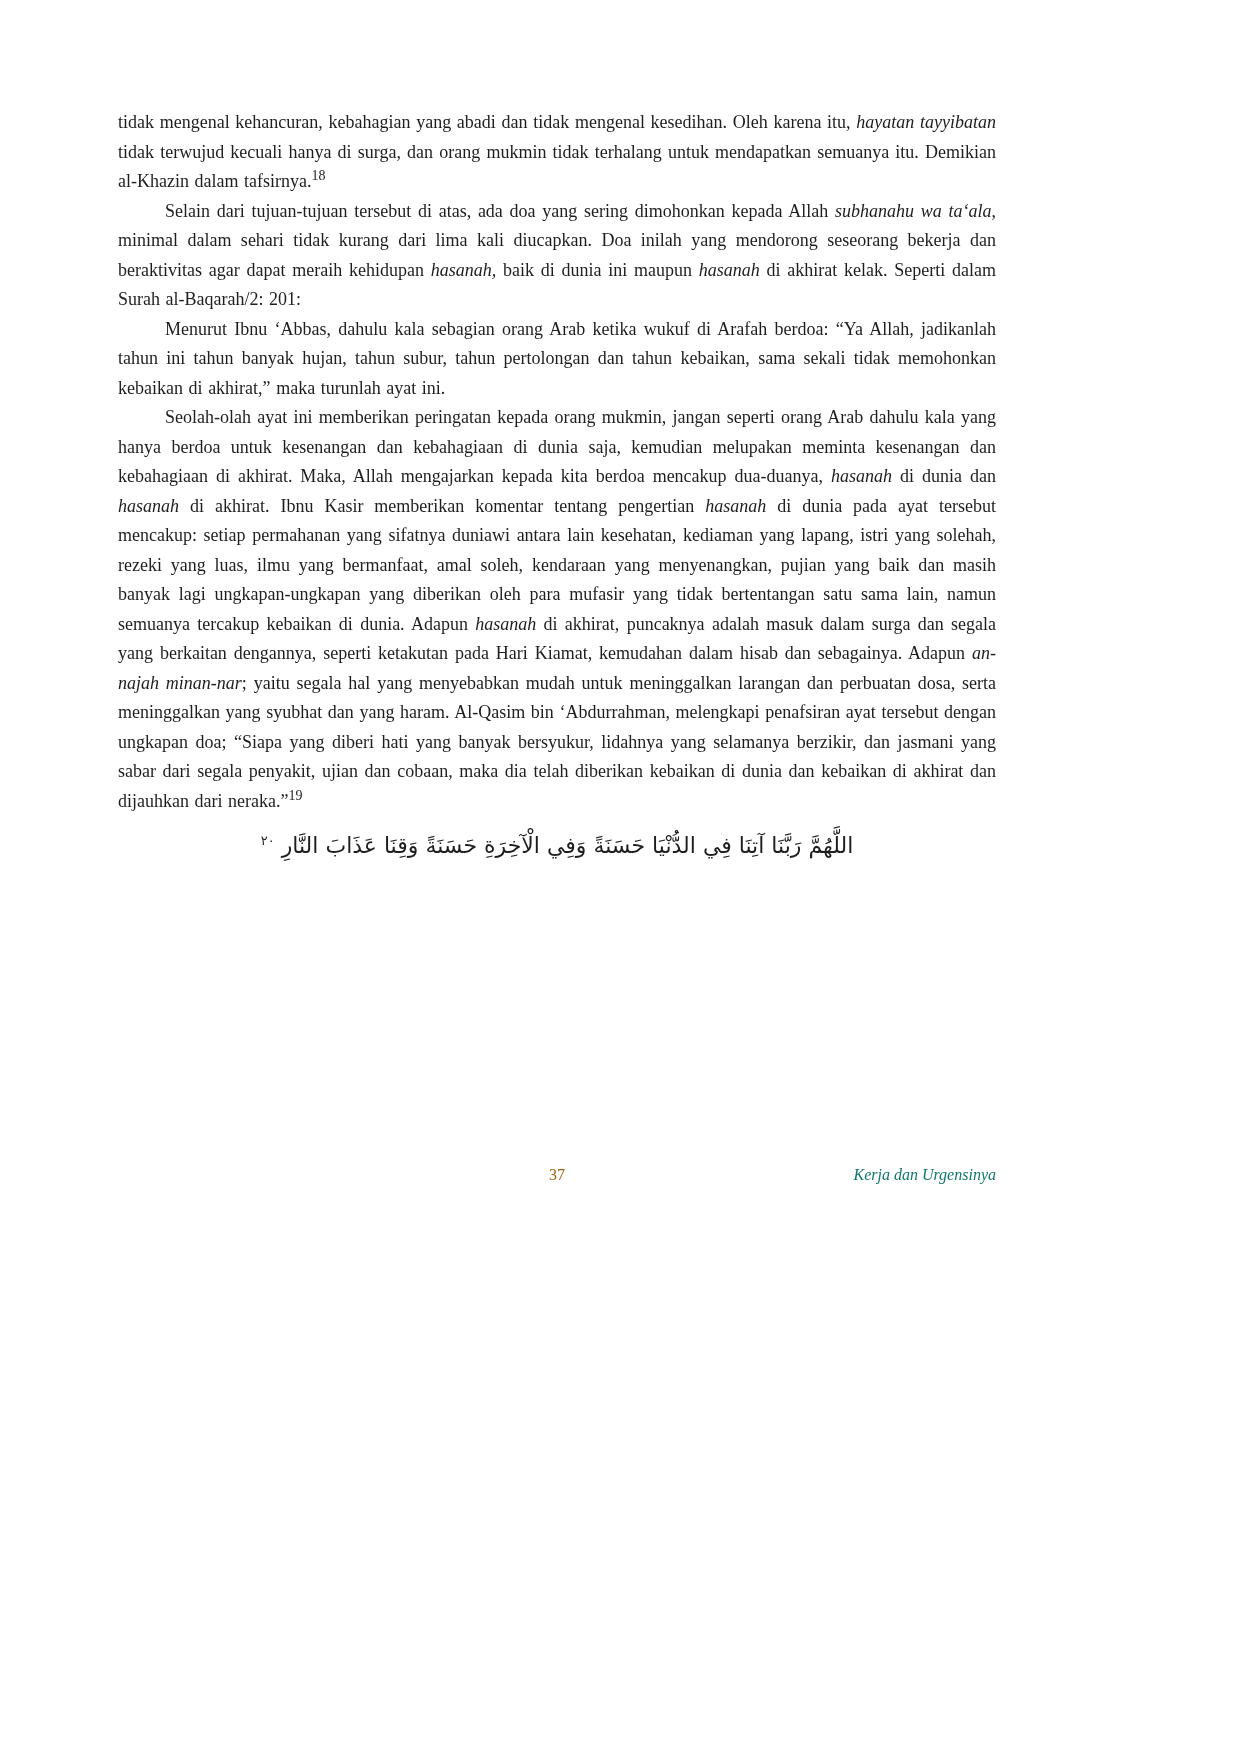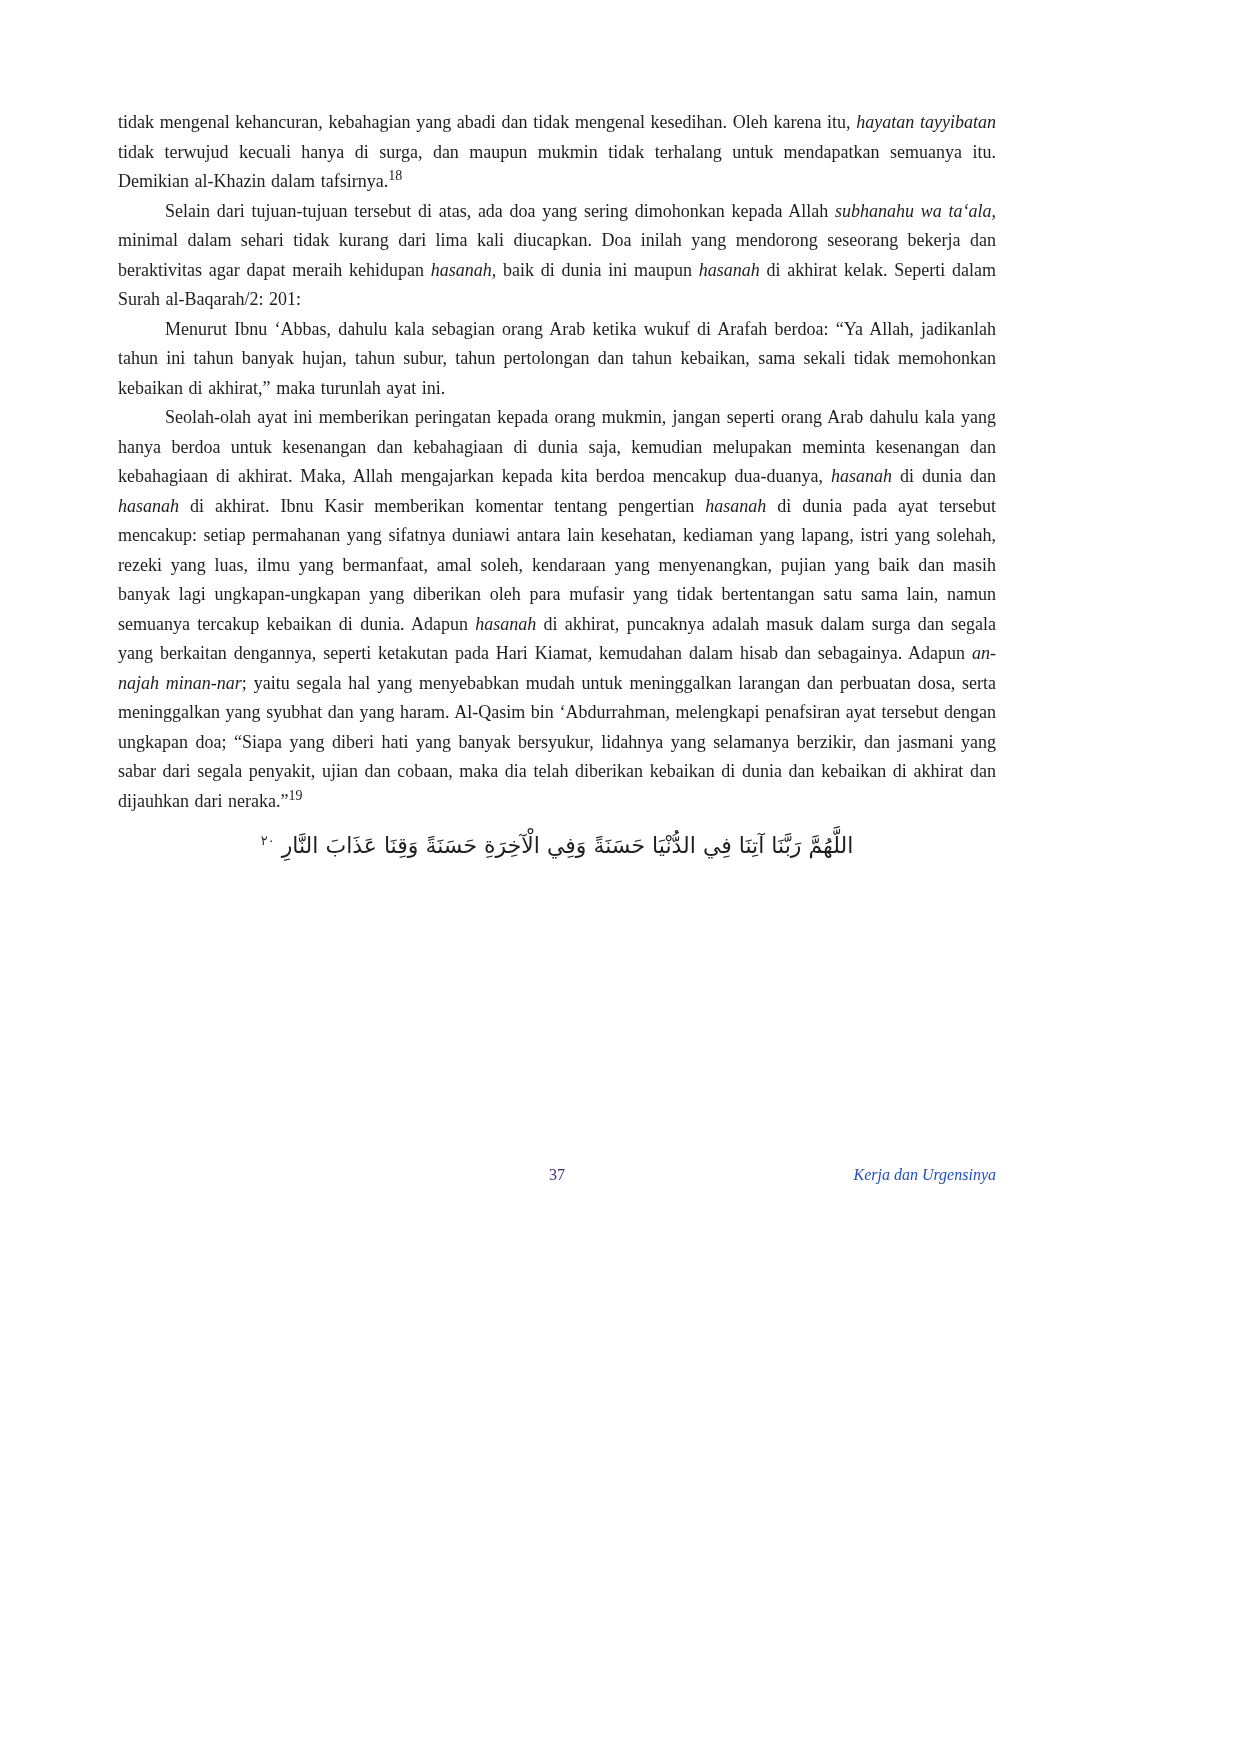--- a/index.html
+++ b/index.html
@@ -45,37 +45,37 @@
     left: 118px;
     top: 1166px;
     width: 878px;
     height: 24px;
     font-size: 16px;
   }
   .pagenum {
     position: absolute;
     left: 0; right: 0;
     text-align: center;
-    color: #4c1d95;
+    color: #a16207;
   }
   .running {
     position: absolute;
     right: 0;
     font-style: italic;
-    color: #1d4ed8;
+    color: #0f766e;
   }
 </style>
 </head>
 <body>
 
 <div class="page">
 
   <main class="text-block">
 
-    <p class="para"><span>tidak mengenal kehancuran, kebahagian yang abadi dan tidak mengenal kesedihan. Oleh karena itu, </span><span class="it">hayatan tayyibatan</span><span> tidak terwujud kecuali hanya di surga, dan maupun mukmin tidak terhalang untuk mendapatkan semuanya itu. Demikian al-Khazin dalam tafsirnya.</span><sup>18</sup></p>
+    <p class="para"><span>tidak mengenal kehancuran, kebahagian yang abadi dan tidak mengenal kesedihan. Oleh karena itu, </span><span class="it">hayatan tayyibatan</span><span> tidak terwujud kecuali hanya di surga, dan orang mukmin tidak terhalang untuk mendapatkan semuanya itu. Demikian al-Khazin dalam tafsirnya.</span><sup>18</sup></p>
 
     <p class="para indent"><span>Selain dari tujuan-tujuan tersebut di atas, ada doa yang sering dimohonkan kepada Allah </span><span class="it">subhanahu wa ta‘ala</span><span>, minimal dalam sehari tidak kurang dari lima kali diucapkan. Doa inilah yang mendorong seseorang bekerja dan beraktivitas agar dapat meraih kehidupan </span><span class="it">hasanah,</span><span> baik di dunia ini maupun </span><span class="it">hasanah</span><span> di akhirat kelak. Seperti dalam Surah al-Baqarah/2: 201:</span></p>
 
 
 
     <p class="para indent"><span>Menurut Ibnu ‘Abbas, dahulu kala sebagian orang Arab ketika wukuf di Arafah berdoa: “Ya Allah, jadikanlah tahun ini tahun banyak hujan, tahun subur, tahun pertolongan dan tahun kebaikan, sama sekali tidak memohonkan kebaikan di akhirat,” maka turunlah ayat ini.</span></p>
 
     <p class="para indent"><span>Seolah-olah ayat ini memberikan peringatan kepada orang mukmin, jangan seperti orang Arab dahulu kala yang hanya berdoa untuk kesenangan dan kebahagiaan di dunia saja, kemudian melupakan meminta kesenangan dan kebahagiaan di akhirat. Maka, Allah mengajarkan kepada kita berdoa mencakup dua-duanya, </span><span class="it">hasanah</span><span> di dunia dan </span><span class="it">hasanah</span><span> di akhirat. Ibnu Kasir memberikan komentar tentang pengertian </span><span class="it">hasanah</span><span> di dunia pada ayat tersebut mencakup: setiap permahanan yang sifatnya duniawi antara lain kesehatan, kediaman yang lapang, istri yang solehah, rezeki yang luas, ilmu yang bermanfaat, amal soleh, kendaraan yang menyenangkan, pujian yang baik dan masih banyak lagi ungkapan-ungkapan yang diberikan oleh para mufasir yang tidak bertentangan satu sama lain, namun semuanya tercakup kebaikan di dunia. Adapun </span><span class="it">hasanah</span><span> di akhirat, puncaknya adalah masuk dalam surga dan segala yang berkaitan dengannya, seperti ketakutan pada Hari Kiamat, kemudahan dalam hisab dan sebagainya. Adapun </span><span class="it">an-najah minan-nar</span><span>; yaitu segala hal yang menyebabkan mudah untuk meninggalkan larangan dan perbuatan dosa, serta meninggalkan yang syubhat dan yang haram. Al-Qasim bin ‘Abdurrahman, melengkapi penafsiran ayat tersebut dengan ungkapan doa; “Siapa yang diberi hati yang banyak bersyukur, lidahnya yang selamanya berzikir, dan jasmani yang sabar dari segala penyakit, ujian dan cobaan, maka dia telah diberikan kebaikan di dunia dan kebaikan di akhirat dan dijauhkan dari neraka.”</span><sup>19</sup></p>
 
 

